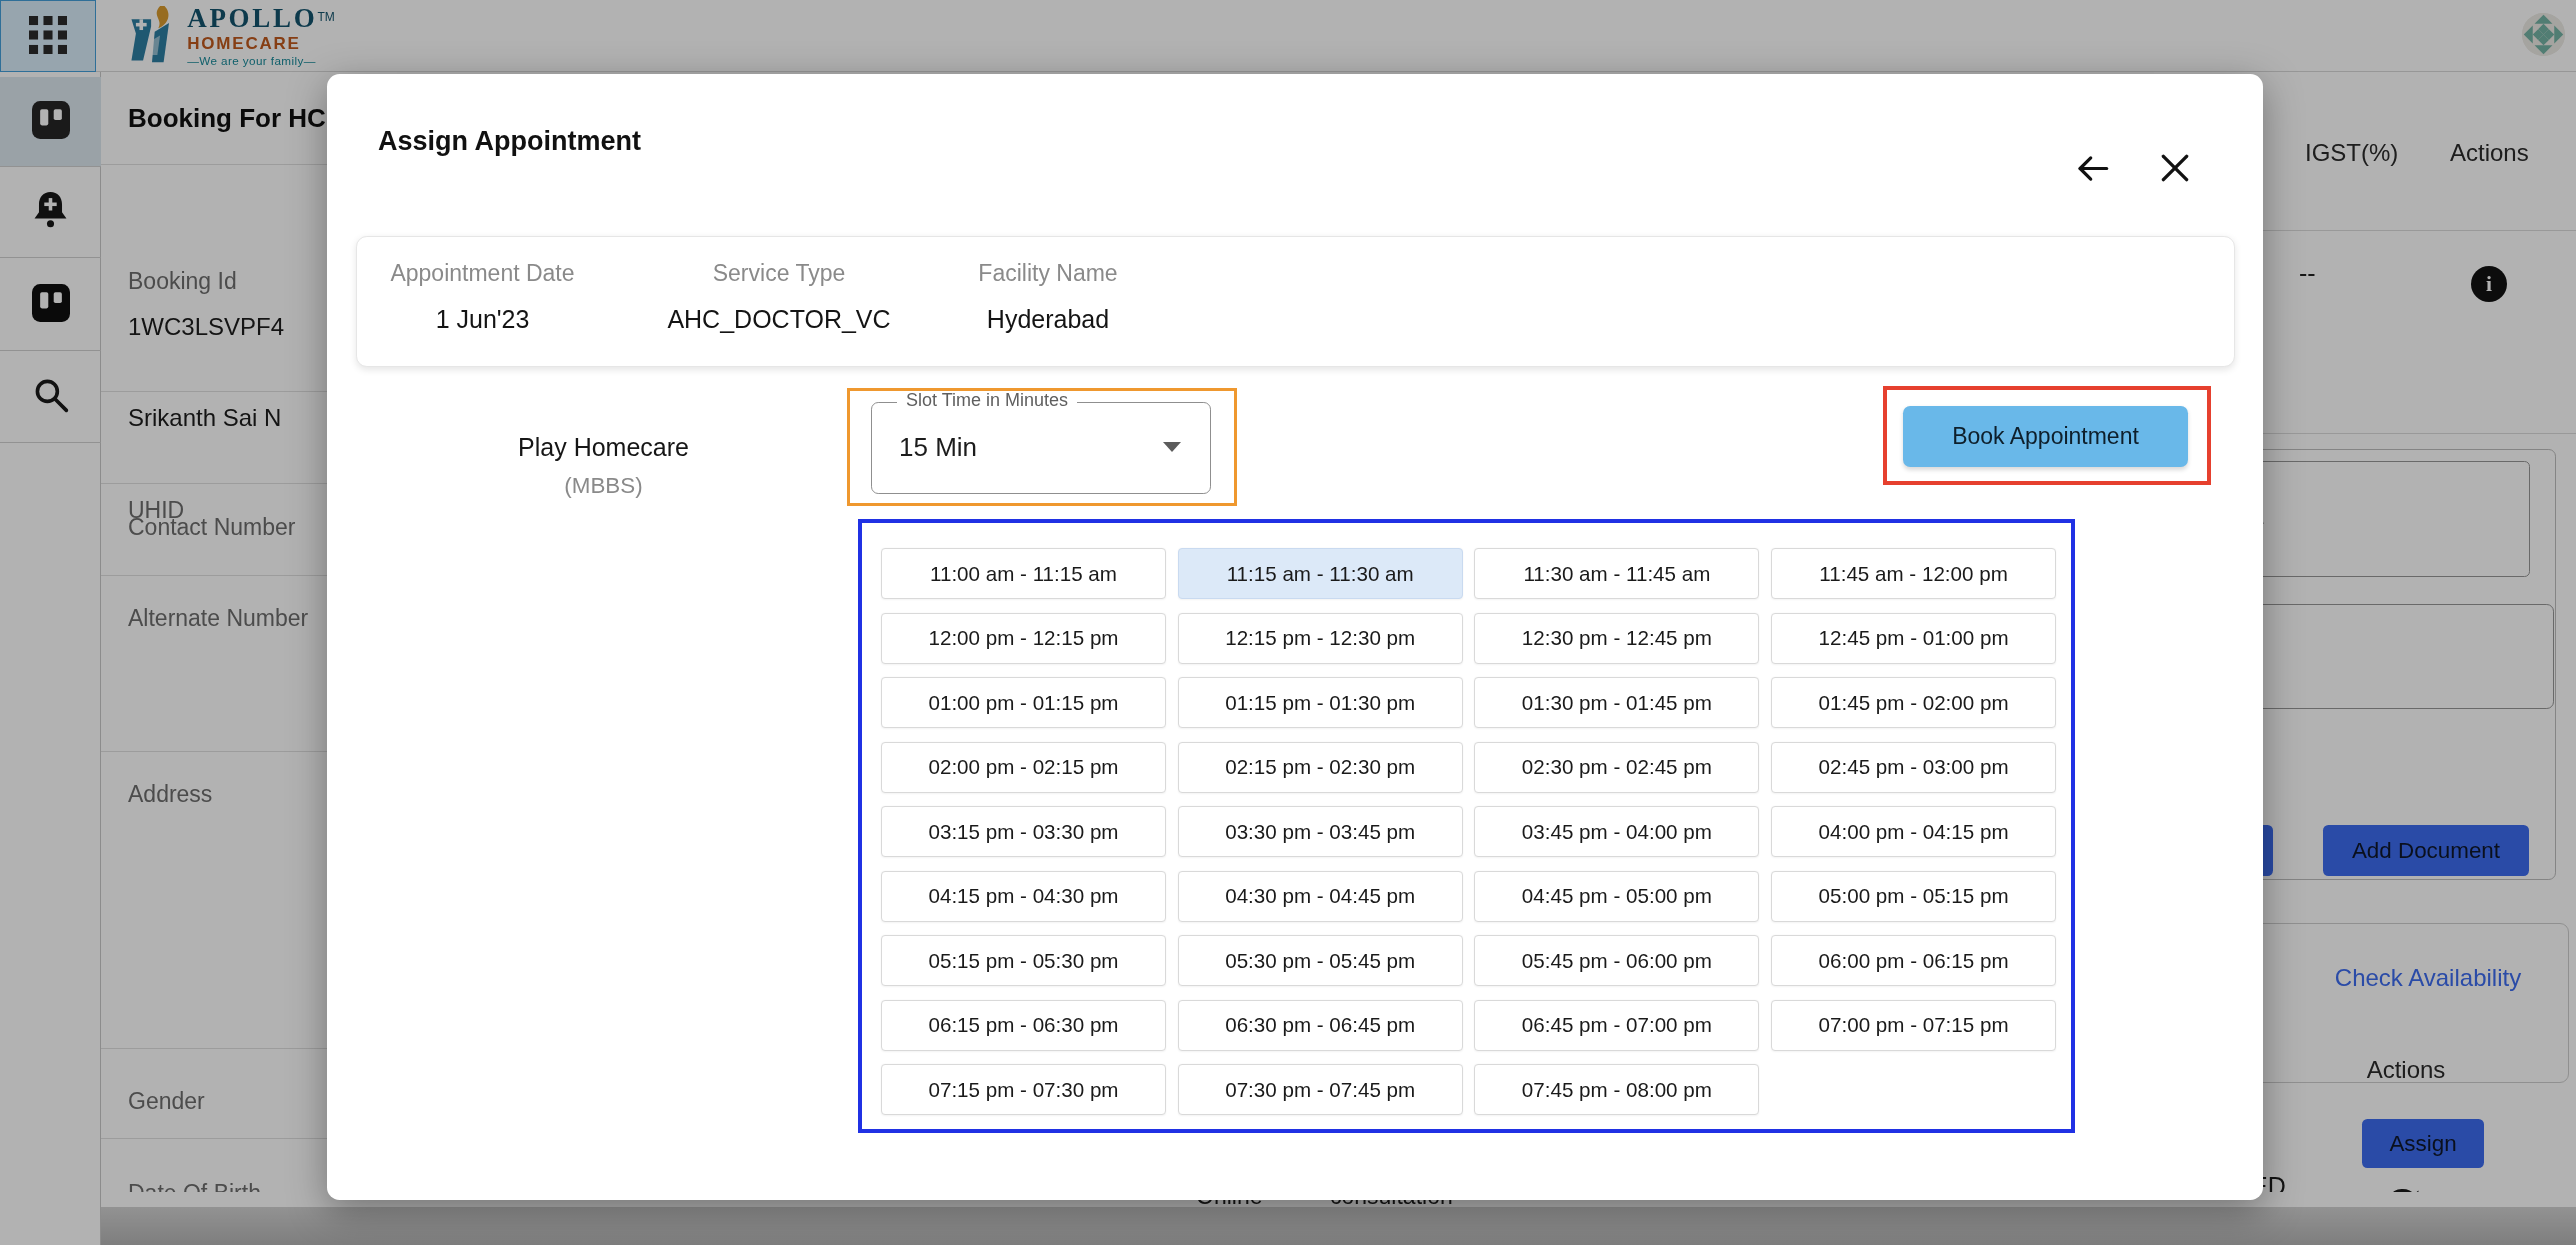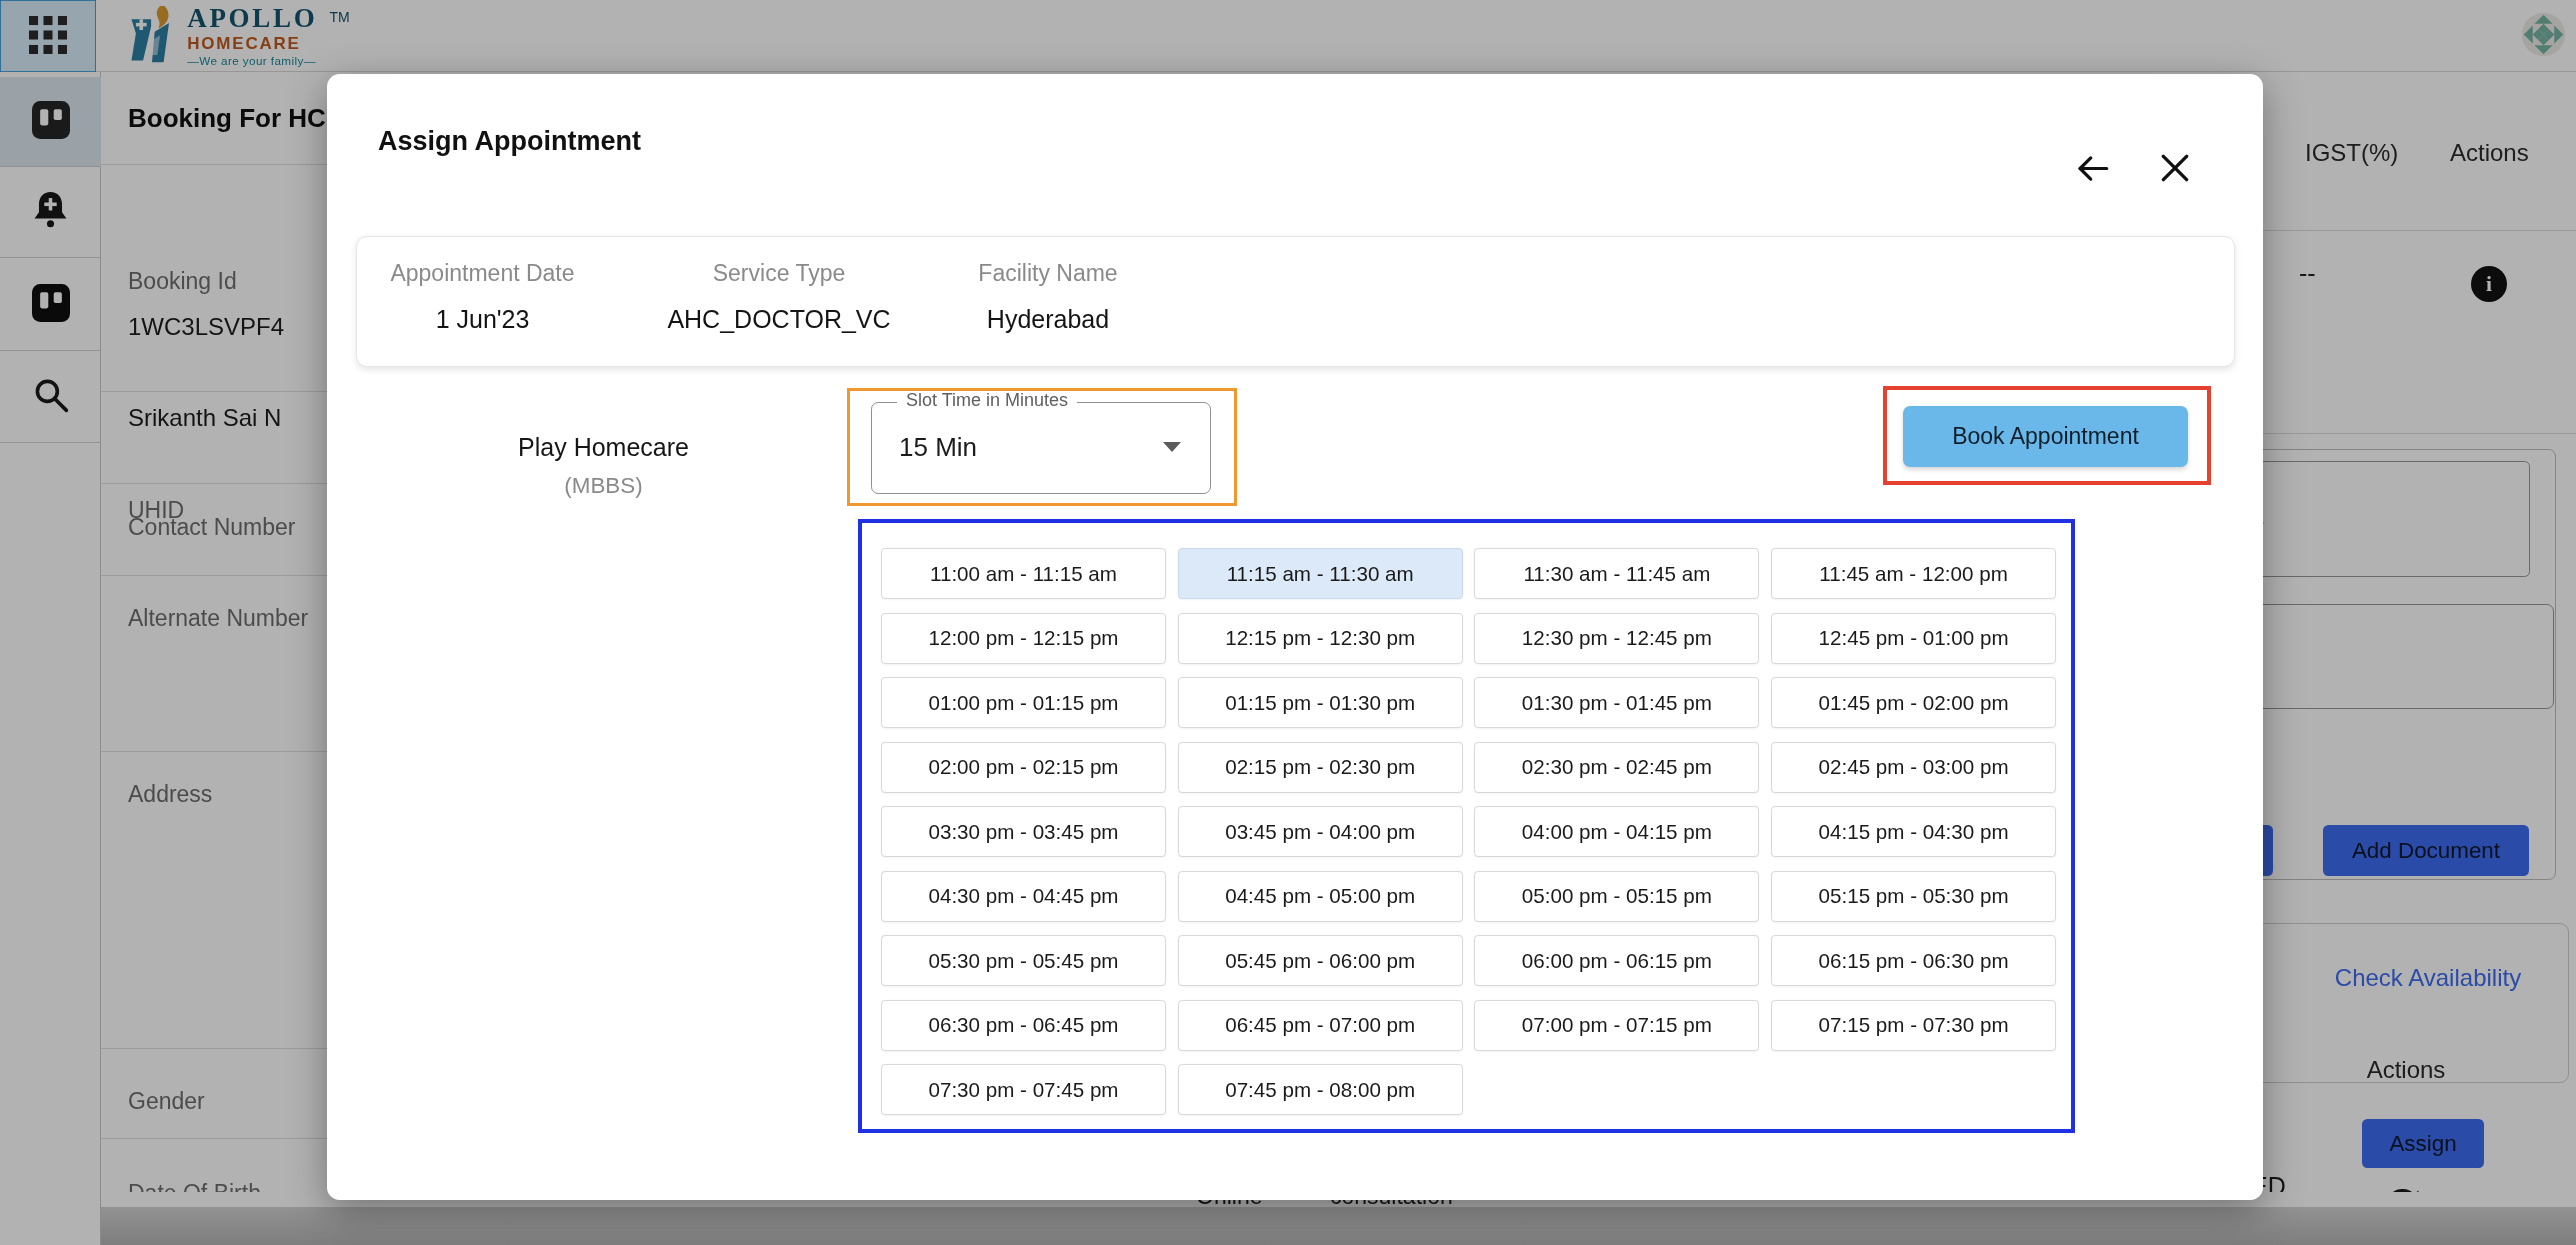--- a/index.html
+++ b/index.html
@@ -6,21 +6,21 @@
   html,body { width:2576px; height:1246px; }
   body { font-family:"Liberation Sans","DejaVu Sans",sans-serif; background:#ffffff; }
   .stage { position:relative; width:2576px; height:1246px; overflow:hidden; background:#fdfdfd; }
 
   
   .topbar { position:absolute; left:0; top:0; width:2576px; height:72px; background:#fff; border-bottom:1.8px solid #d8d8d8; }
   .grid-cell { position:absolute; left:0; top:0; width:96px; height:72px; background:#d9ecf9; border:1.8px solid #44a0da; display:flex; align-items:center; justify-content:center; }
   .logo { position:absolute; left:124px; top:5.4px; height:61px; display:flex; align-items:center; gap:7.2px; }
   .logo-text { display:flex; flex-direction:column; line-height:1; }
   .logo-apollo { font-family:"Liberation Serif",serif; font-size:27px; letter-spacing:2.7px; color:#14546e; font-weight:bold; }
-  .logo-tm { font-size:14px; vertical-align:super; color:#14546e; letter-spacing:0;margin-left:12px; }
+  .logo-tm { font-size:12px; vertical-align:super; color:#14546e; letter-spacing:0; }
   .logo-home { font-size:17px; font-weight:bold; color:#c05a1e; letter-spacing:1.8px; margin-top:2.7px; }
   .logo-tag { font-size:11.7px; color:#188a9a; margin-top:2.7px; letter-spacing:0.4px; }
   .avatar { position:absolute; left:2522px; top:12.6px; width:43px; height:43px; border-radius:50%; overflow:hidden; background:#eceae4; }
 
   .sidebar { position:absolute; left:0; top:72px; width:101px; height:1174px; background:#fff; border-right:0.9px solid #c9c9c9; }
   .side-item { position:absolute; left:0; width:101px; height:92px; display:flex; align-items:center; justify-content:center; border-bottom:0.9px solid #d2d2d2; }
   .side-item.selected { background:#dde8f0; }
 
   .left-panel { position:absolute; left:101px; top:72px; width:296px; height:1174px; background:#fff; }
   .lp-title { position:absolute; left:27px; top:30.5px; font-size:26px; font-weight:bold; color:#101010; white-space:nowrap; }
@@ -302,20 +302,21 @@
         <div class="slot">12:30 pm - 12:45 pm</div>
         <div class="slot">12:45 pm - 01:00 pm</div>
         <div class="slot">01:00 pm - 01:15 pm</div>
         <div class="slot">01:15 pm - 01:30 pm</div>
         <div class="slot">01:30 pm - 01:45 pm</div>
         <div class="slot">01:45 pm - 02:00 pm</div>
         <div class="slot">02:00 pm - 02:15 pm</div>
         <div class="slot">02:15 pm - 02:30 pm</div>
         <div class="slot">02:30 pm - 02:45 pm</div>
         <div class="slot">02:45 pm - 03:00 pm</div>
+        <div class="slot">03:15 pm - 03:30 pm</div>
         <div class="slot">03:30 pm - 03:45 pm</div>
         <div class="slot">03:45 pm - 04:00 pm</div>
         <div class="slot">04:00 pm - 04:15 pm</div>
         <div class="slot">04:15 pm - 04:30 pm</div>
         <div class="slot">04:30 pm - 04:45 pm</div>
         <div class="slot">04:45 pm - 05:00 pm</div>
         <div class="slot">05:00 pm - 05:15 pm</div>
         <div class="slot">05:15 pm - 05:30 pm</div>
         <div class="slot">05:30 pm - 05:45 pm</div>
         <div class="slot">05:45 pm - 06:00 pm</div>

